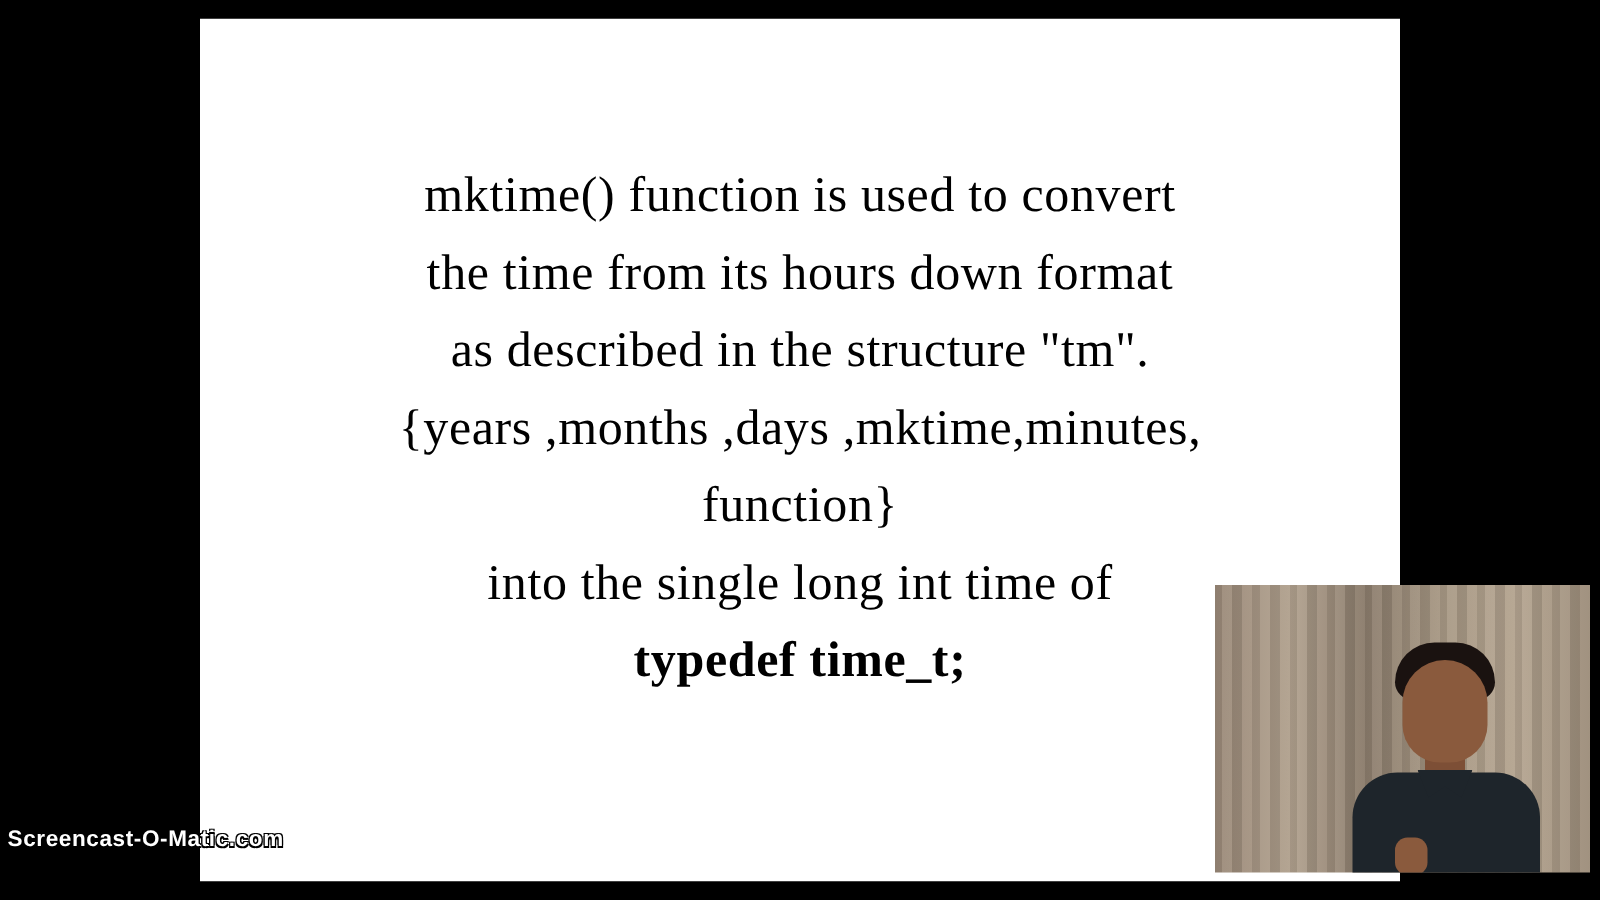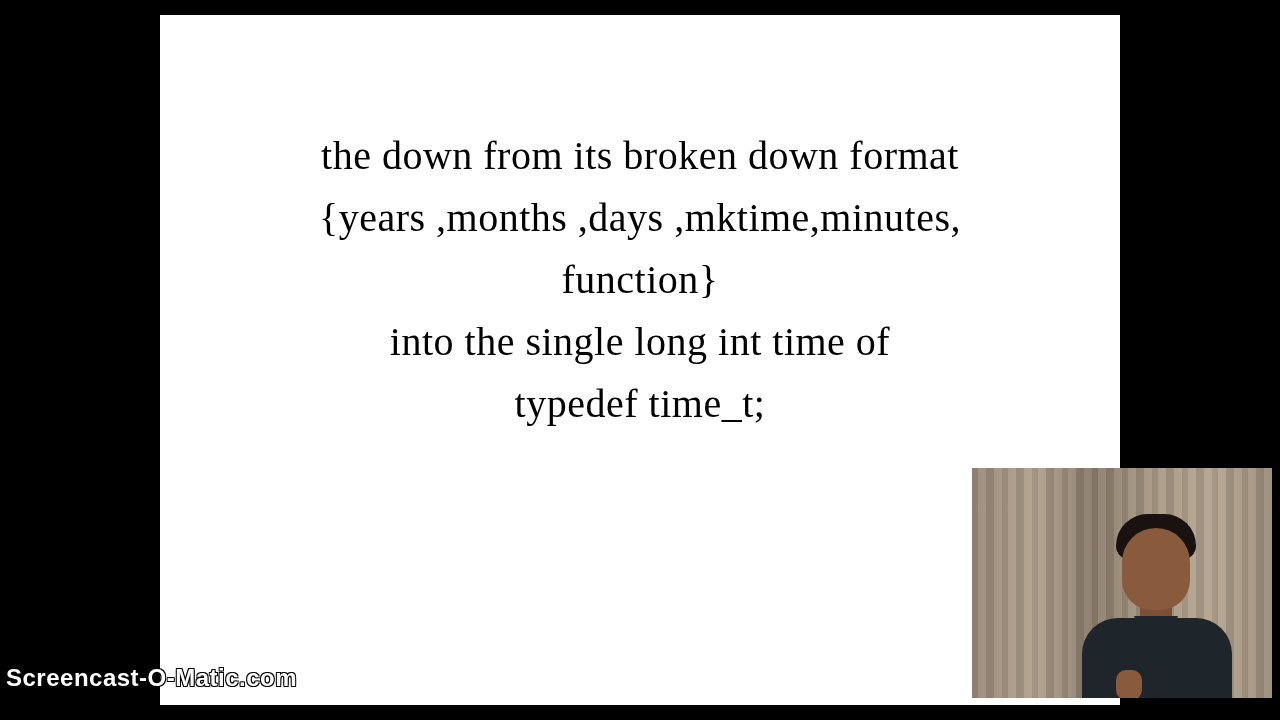--- a/index.html
+++ b/index.html
@@ -24,21 +24,21 @@
     text-align: center;
   }
   .slide .line {
     font-size: 40px;
     line-height: 1.55;
     color: #000;
     font-weight: 400;
     letter-spacing: 0.5px;
   }
   .slide .bold {
-    font-weight: 400;
+    font-weight: 700;
   }
   .webcam {
     position: absolute;
     right: 8px;
     bottom: 22px;
     width: 300px;
     height: 230px;
     background: linear-gradient(90deg, #9a8978 0%, #b2a28f 20%, #8c7d6d 40%, #a89985 60%, #b5a591 80%, #9e8f7c 100%);
     overflow: hidden;
   }
@@ -109,38 +109,40 @@
     top: 182px;
     left: 54px;
     width: 26px;
     height: 30px;
     background: #8a5a3d;
     border-radius: 10px;
   }
   .watermark {
     position: absolute;
     left: 6px;
-    bottom: 28px;
+    bottom: 38px;
     color: #fff;
     font-family: Arial, Helvetica, sans-serif;
-    font-size: 24px;
+    font-size: 18px;
     font-weight: 700;
     text-shadow:
       -1px -1px 0 #000,
        1px -1px 0 #000,
       -1px  1px 0 #000,
        1px  1px 0 #000;
     letter-spacing: 0.5px;
   }
 </style>
 </head>
 <body>
 
 <div class="slide">
-  <div class="line">the down from its broken down format</div>
+  <div class="line">mktime() function is used to convert</div>
+  <div class="line">the time from its hours down format</div>
+  <div class="line">as described in the structure "tm".</div>
   <div class="line">{years ,months ,days ,mktime,minutes,</div>
   <div class="line">function}</div>
   <div class="line">into the single long int time of</div>
   <div class="line bold">typedef time_t;</div>
 </div>
 
 <div class="webcam">
   <div class="person">
     <div class="torso"></div>
     <div class="neck"></div>

